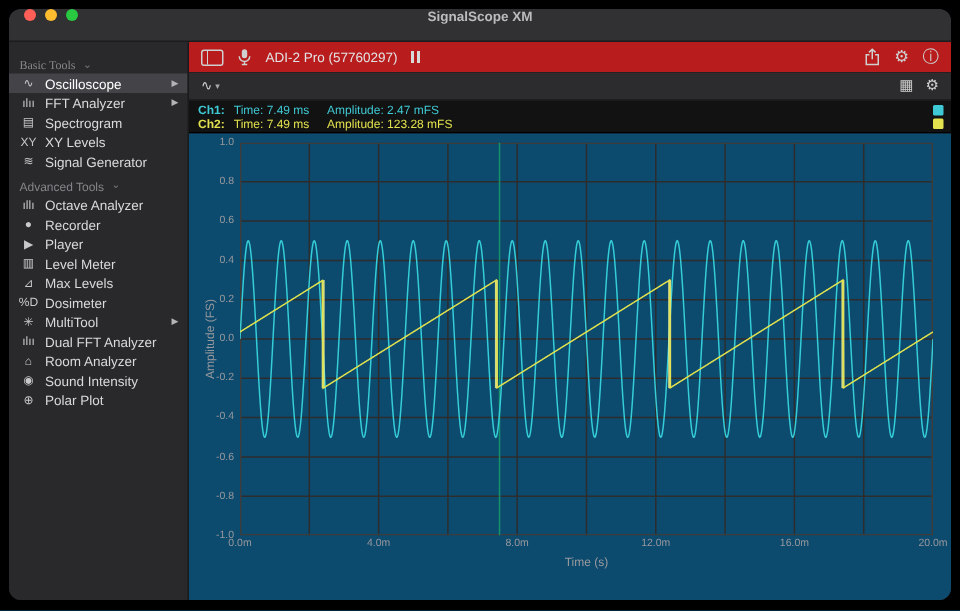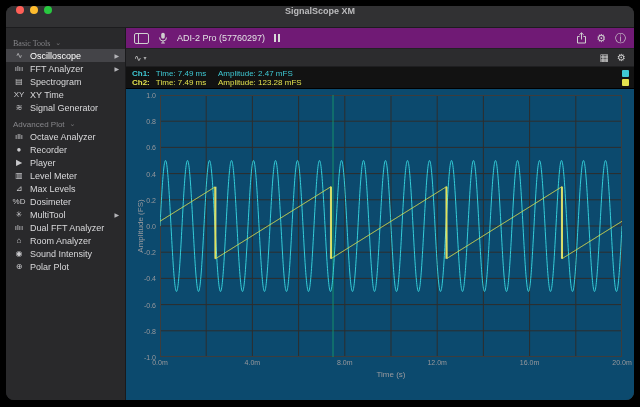--- a/index.html
+++ b/index.html
@@ -21,21 +21,21 @@
   .sec-header{display:flex;align-items:center;height:12px;padding:0 7px;font-size:8px;color:#86868a;margin-top:4px;}
   .sec-header:first-child{margin-top:6px;font-family:Liberation Serif, serif;}
   .sec-header .chev{margin-left:5px;font-size:7px;color:#77777b;line-height:6px;}
   .item{display:flex;align-items:center;height:13px;padding:0 6px;font-size:9px;color:#d9d9db;gap:4px;}
   .item .icon{width:14px;text-align:center;font-size:8px;color:#c9c9cc;flex:none;overflow:hidden;}
   .item .lbl{white-space:nowrap;}
   .item .disc{margin-left:auto;font-size:6px;color:#b4b4b8;}
   .item.selected{background:#444448;color:#fff;}
   .main{flex:1;display:flex;flex-direction:column;min-width:0;background:#2f2f31;}
   
-  .toolbar{height:20px;background:#701a75;border-bottom:1px solid #222224;display:flex;
+  .toolbar{height:20px;background:#b91c1c;border-bottom:1px solid #222224;display:flex;
            align-items:center;padding:0 8px;gap:9px;flex:none;}
   .tb-icon{display:inline-flex;align-items:center;justify-content:center;color:#cfcfcf;line-height:1;}
   .st-box{width:13px;height:9px;border:1px solid #cfcfcf;border-radius:2px;display:inline-block;
           background:linear-gradient(to right,transparent 3px,#cfcfcf 3px,#cfcfcf 4px,transparent 4px);}
   .device{font-size:9px;color:#e2e2e4;white-space:nowrap;}
   .pause{display:inline-flex;gap:2px;}
   .pb{width:2px;height:8px;background:#d8d8d8;display:inline-block;}
   .spacer{flex:1;}
   .glyph{font-size:11px;color:#cfcfcf;}
   
@@ -94,28 +94,28 @@
           <span class="icon">ılıı</span>
           <span class="lbl">FFT Analyzer</span>
           <span class="disc">▶</span>
         </div>
         <div class="item">
           <span class="icon">▤</span>
           <span class="lbl">Spectrogram</span>
         </div>
         <div class="item">
           <span class="icon">XY</span>
-          <span class="lbl">XY Time</span>
+          <span class="lbl">XY Levels</span>
         </div>
         <div class="item">
           <span class="icon">≋</span>
           <span class="lbl">Signal Generator</span>
         </div>
         <div class="sec-header">
-          <span>Advanced Plot</span>
+          <span>Advanced Tools</span>
           <span class="chev">⌄</span>
         </div>
         <div class="item">
           <span class="icon">ıllı</span>
           <span class="lbl">Octave Analyzer</span>
         </div>
         <div class="item">
           <span class="icon">●</span>
           <span class="lbl">Recorder</span>
         </div>

